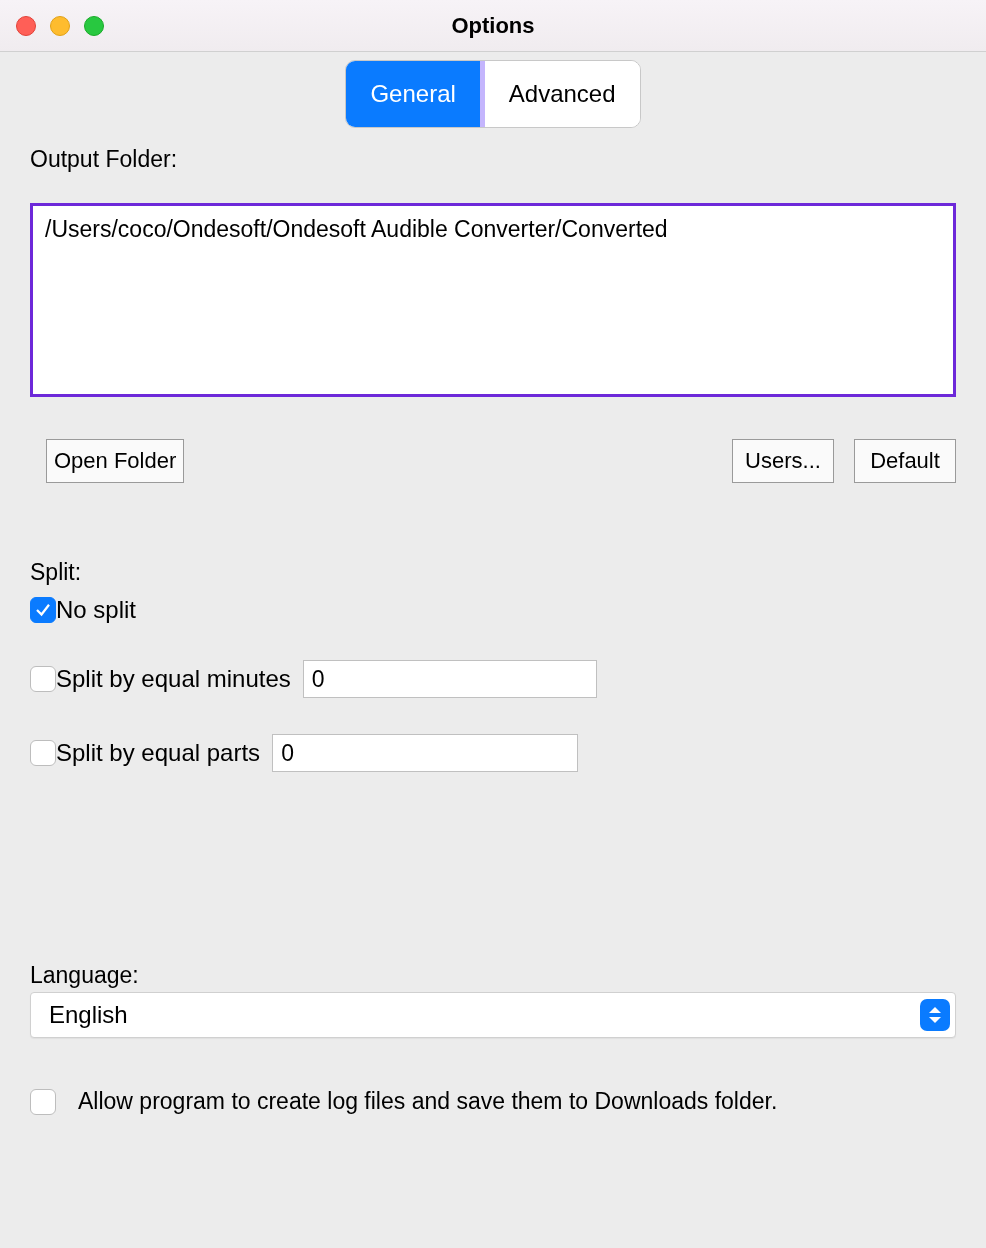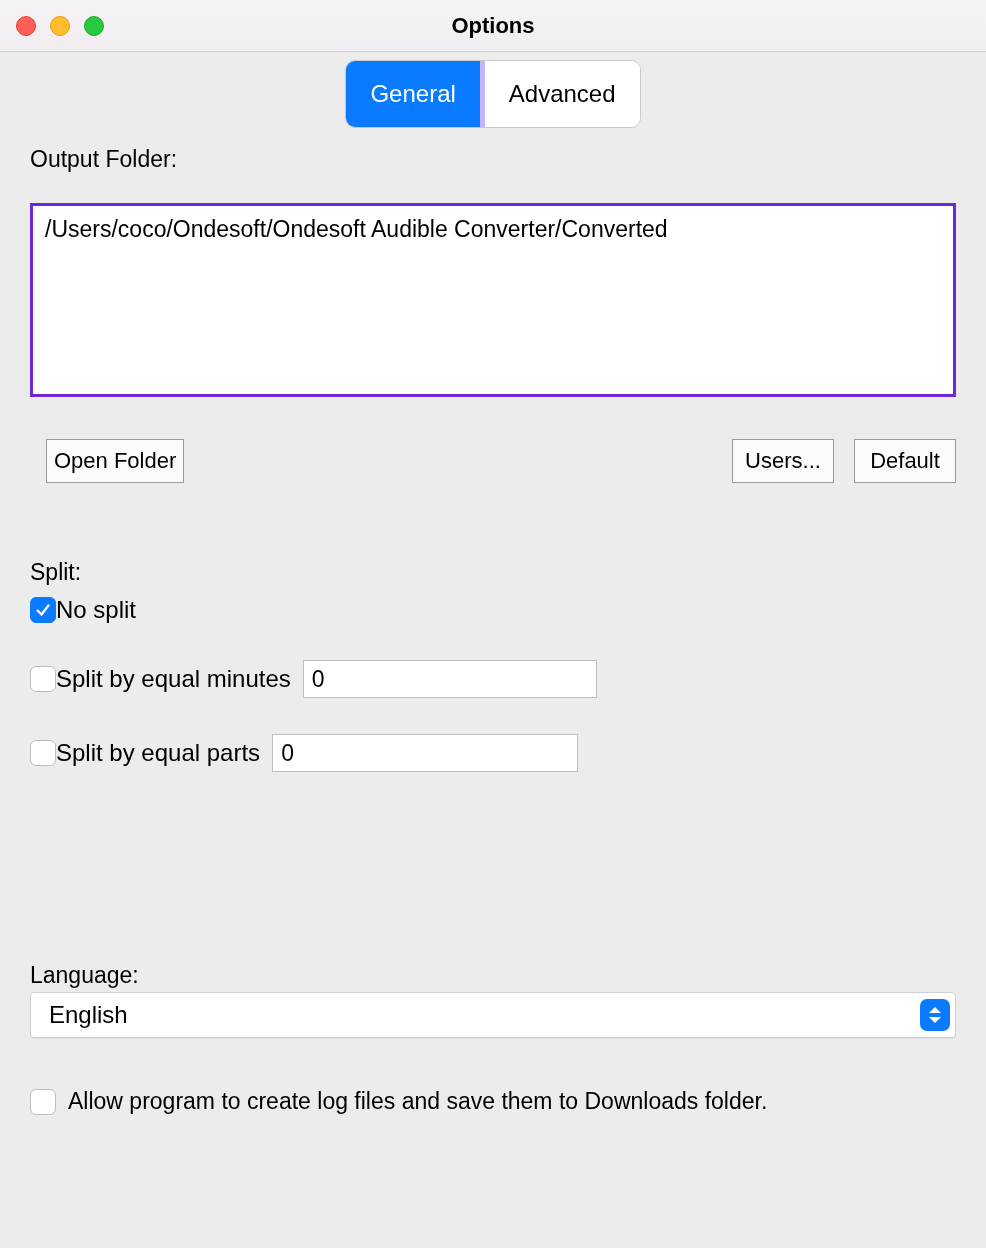--- a/index.html
+++ b/index.html
@@ -204,21 +204,21 @@
       width: 0; height: 0;
       border-left: 6px solid transparent;
       border-right: 6px solid transparent;
     }
     .select-arrows .up { border-bottom: 6px solid #fff; margin-bottom: 2px;}
     .select-arrows .dn { border-top: 6px solid #fff; margin-top: 2px;}
     .log-row {
       margin-top: 50px;
       display: flex;
       align-items: center;
-      gap: 12px;
+      gap: 22px;
     }
   </style>
 </head>
 <body>
 
 <div class="titlebar">
   <div class="traffic-lights">
     <div class="traffic-light tl-close"></div>
     <div class="traffic-light tl-min"></div>
     <div class="traffic-light tl-max"></div>

